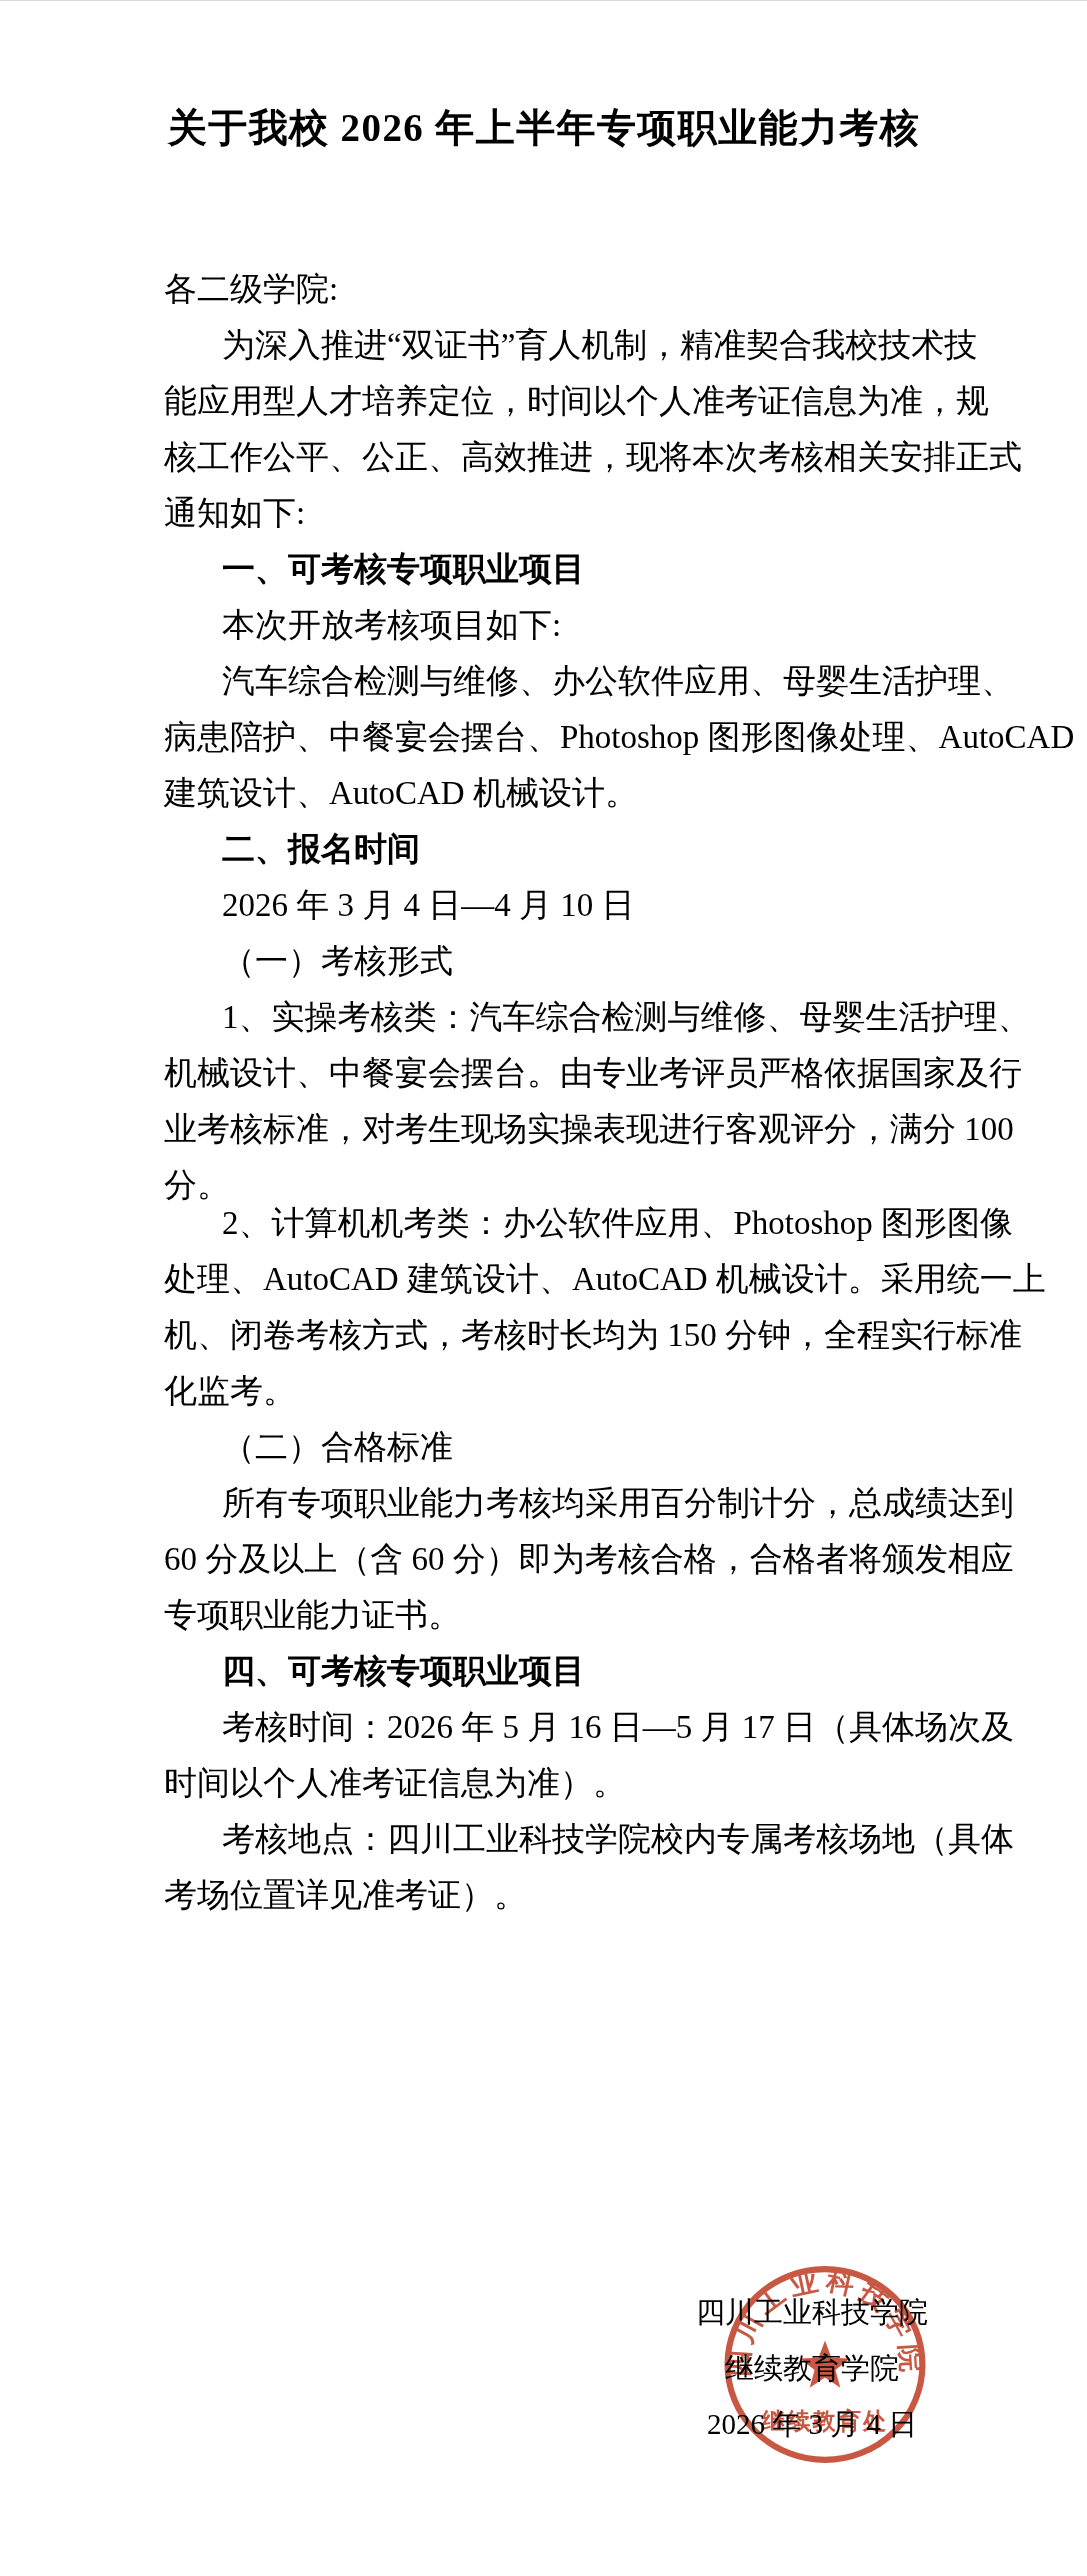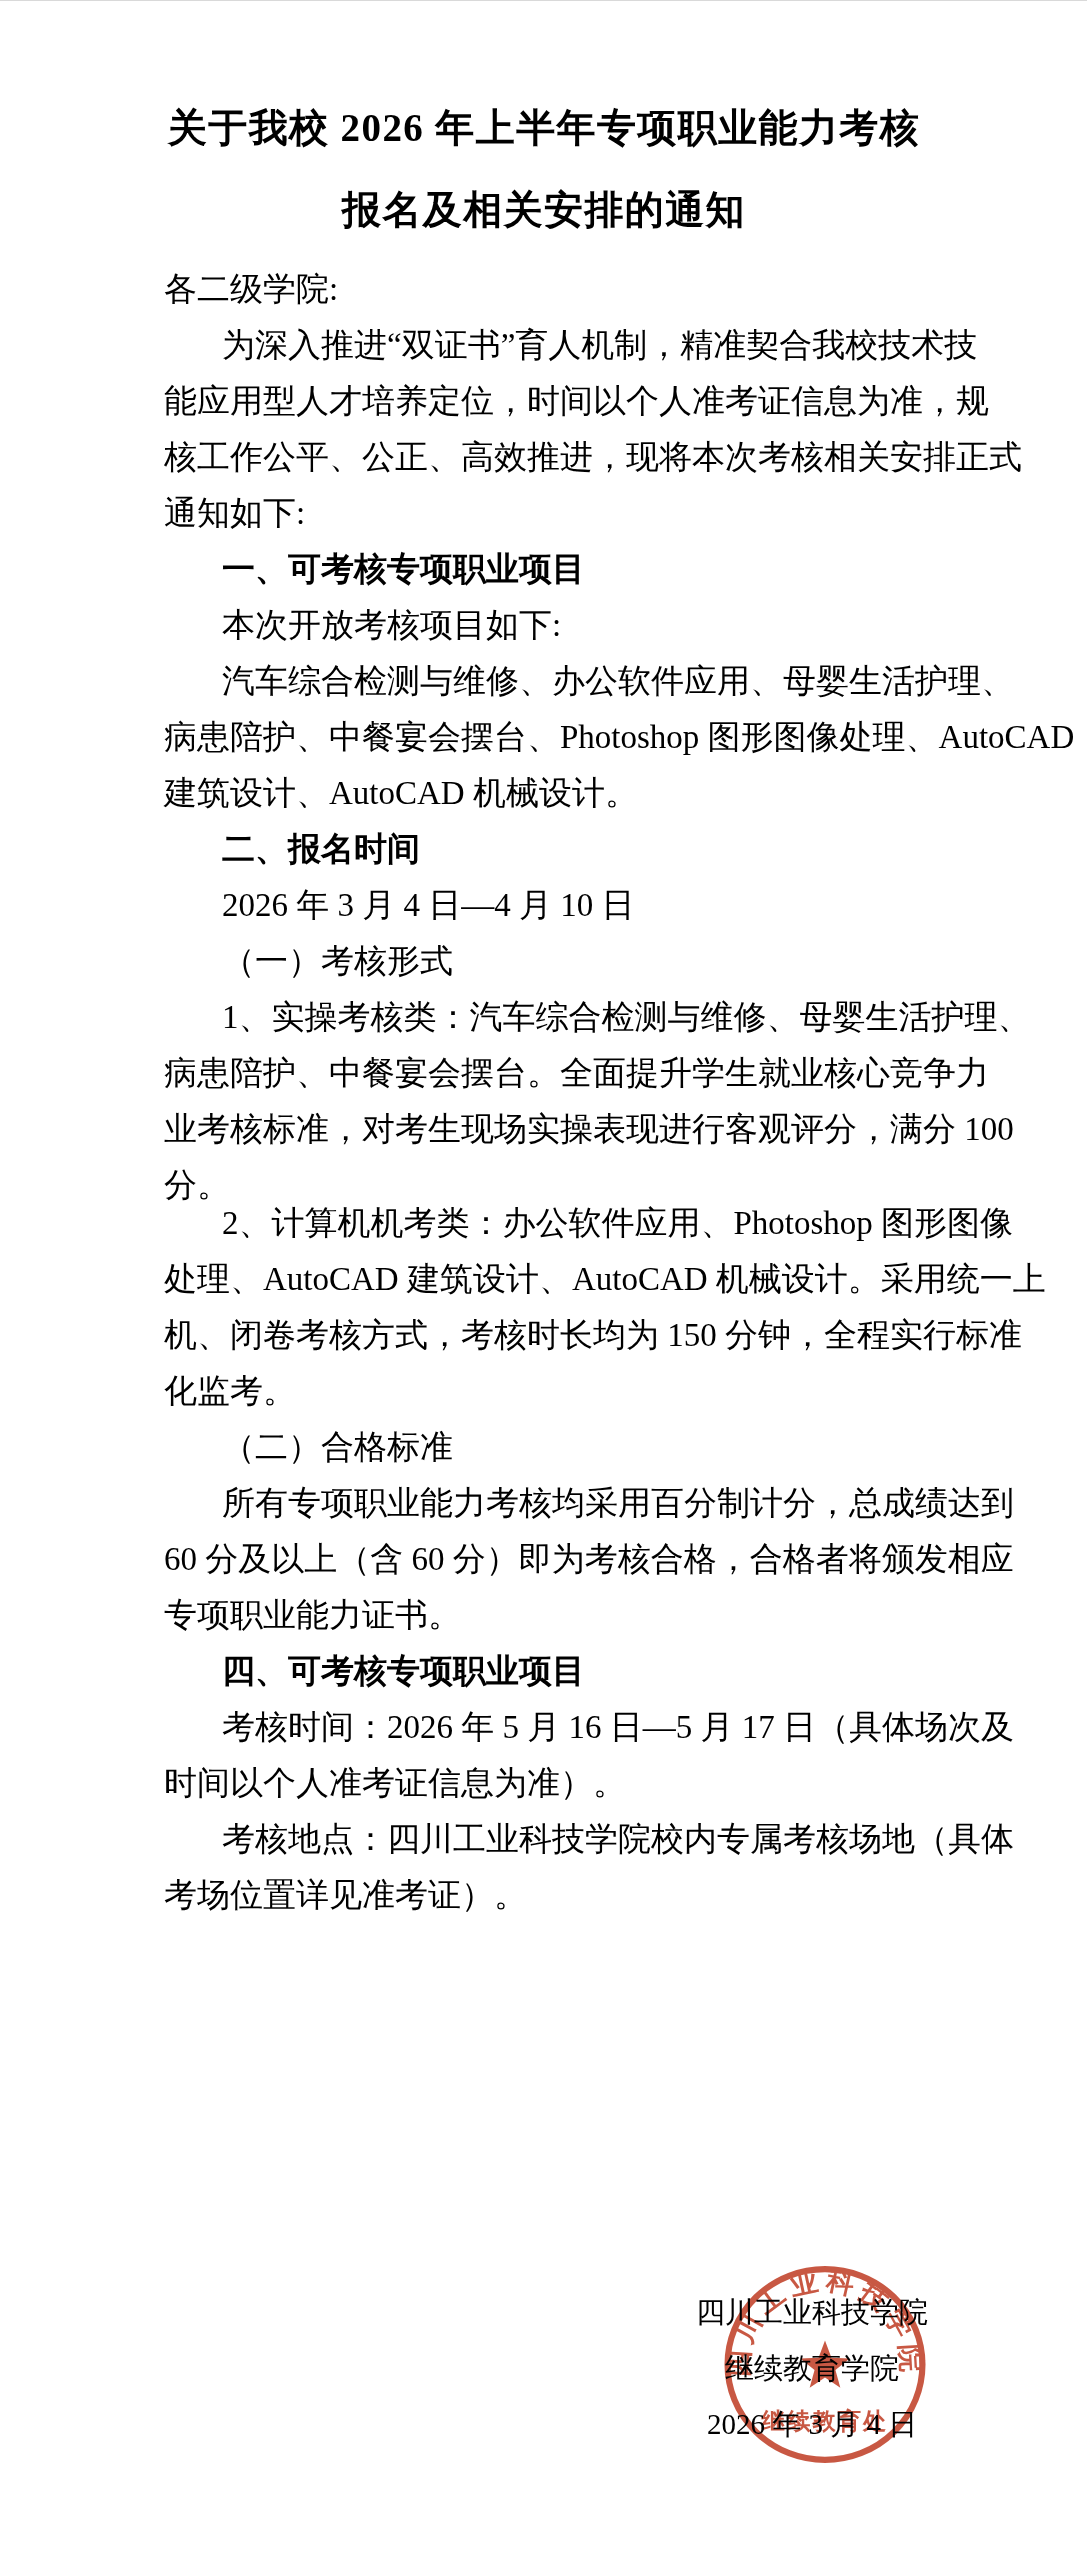--- a/index.html
+++ b/index.html
@@ -91,38 +91,37 @@
     font-weight: 700;
     letter-spacing: 3px;
   }
 </style>
 </head>
 <body>
 
 <div class="page">
 
   <div class="title-line" id="title-line-1">关于我校 2026 年上半年专项职业能力考核</div>
-  <div class="title-line" id="title-line-2">报名及相关安排的通知</div>
 
   <div class="body-lines">
       <div class="line body">各二级学院:</div>
       <div class="line body indent">为深入推进“双证书”育人机制，精准契合我校技术技</div>
       <div class="line body">能应用型人才培养定位，时间以个人准考证信息为准，规</div>
       <div class="line body">核工作公平、公正、高效推进，现将本次考核相关安排正式</div>
       <div class="line body">通知如下:</div>
       <div class="line heading indent">一、可考核专项职业项目</div>
       <div class="line body indent">本次开放考核项目如下:</div>
       <div class="line body indent">汽车综合检测与维修、办公软件应用、母婴生活护理、</div>
       <div class="line body">病患陪护、中餐宴会摆台、Photoshop 图形图像处理、AutoCAD</div>
       <div class="line body">建筑设计、AutoCAD 机械设计。</div>
       <div class="line heading indent">二、报名时间</div>
       <div class="line body indent">2026 年 3 月 4 日—4 月 10 日</div>
       <div class="line body indent">（一）考核形式</div>
       <div class="line body indent">1、实操考核类：汽车综合检测与维修、母婴生活护理、</div>
-      <div class="line body">病患陪护、中餐宴会摆台。全面提升学生就业核心竞争力</div>
+      <div class="line body">机械设计、中餐宴会摆台。由专业考评员严格依据国家及行</div>
       <div class="line body">业考核标准，对考生现场实操表现进行客观评分，满分 100</div>
       <div class="line body">分。</div>
       <div class="line body indent tight">2、计算机机考类：办公软件应用、Photoshop 图形图像</div>
       <div class="line body">处理、AutoCAD 建筑设计、AutoCAD 机械设计。采用统一上</div>
       <div class="line body">机、闭卷考核方式，考核时长均为 150 分钟，全程实行标准</div>
       <div class="line body">化监考。</div>
       <div class="line body indent">（二）合格标准</div>
       <div class="line body indent">所有专项职业能力考核均采用百分制计分，总成绩达到</div>
       <div class="line body">60 分及以上（含 60 分）即为考核合格，合格者将颁发相应</div>
       <div class="line body">专项职业能力证书。</div>

